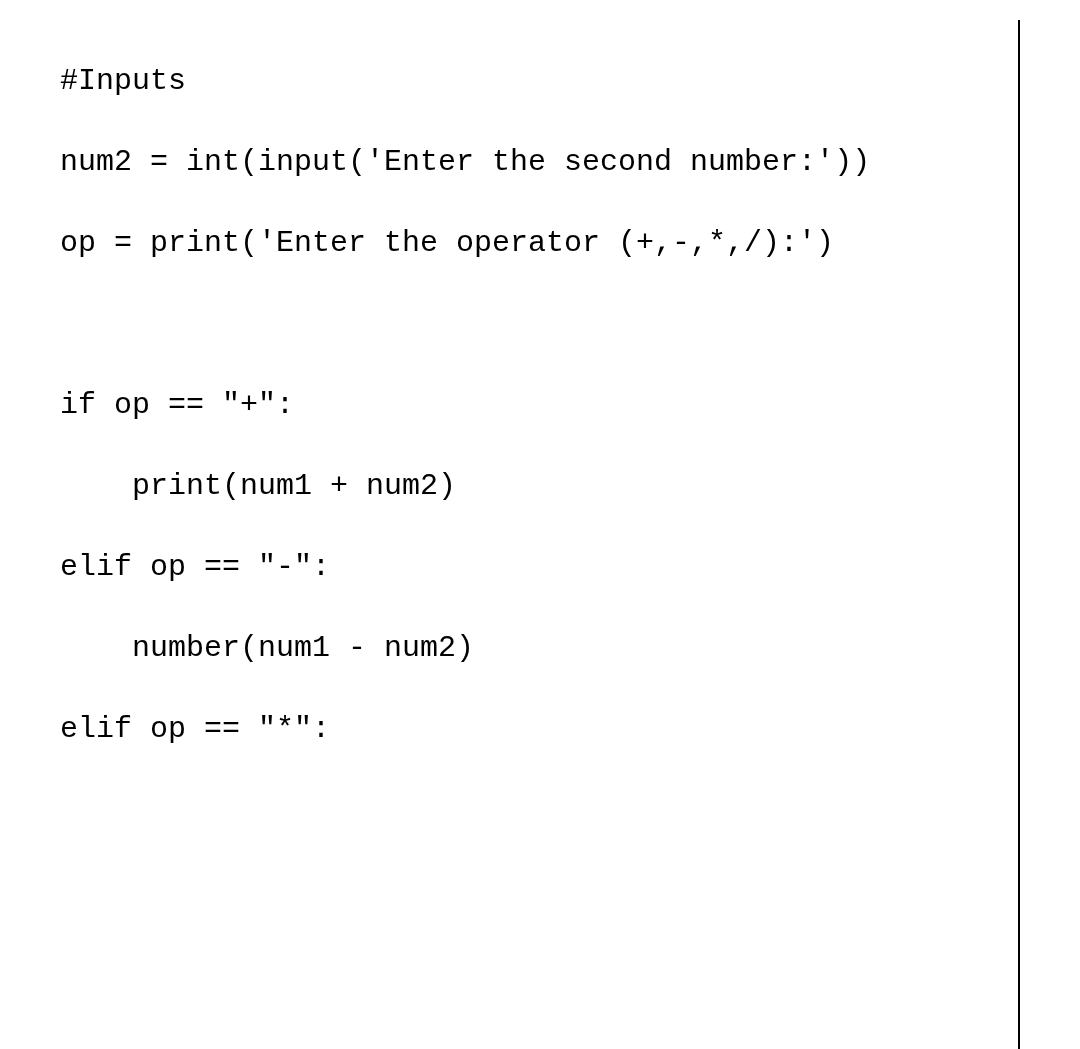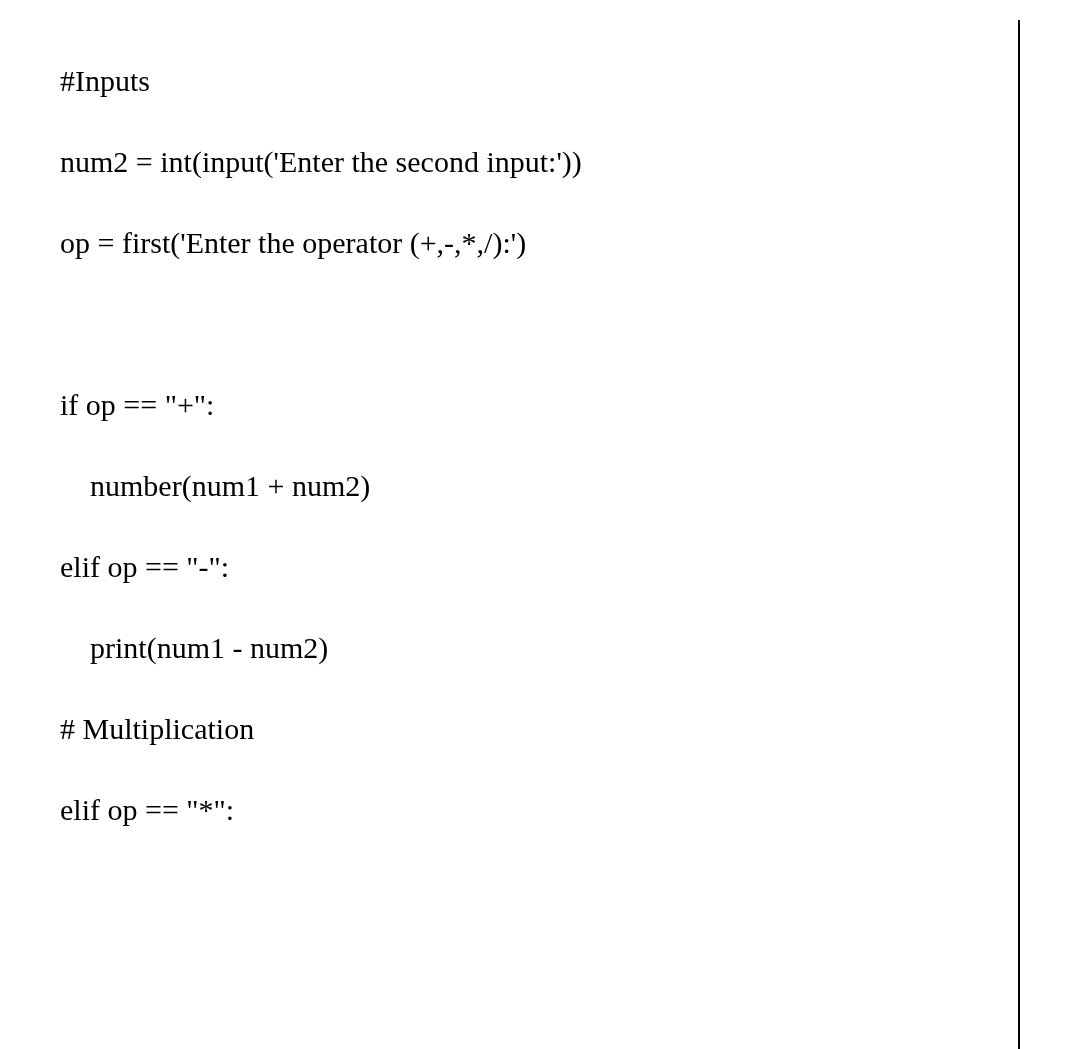--- a/index.html
+++ b/index.html
@@ -20,39 +20,37 @@
       line-height: 1.35;
       color: #000000;
       white-space: pre;
       padding-right: 20px;
       border-right: 2px solid #000000;
       margin-bottom: 90px;
       padding-bottom: 50px;
     }
     .code-line {
       display: block;
-      font-family: Liberation Serif, serif;
     }
     .blank-line {
       height: 1.35em;
     }
   </style>
 </head>
 <body>
 
 <div class="code-container">
 <span class="code-line">#Inputs</span>
-<span class="code-line">num2 = int(input('Enter the second input:'))</span>
-<span class="code-line">op = first('Enter the operator (+,-,*,/):')</span>
+<span class="code-line">num2 = int(input('Enter the second number:'))</span>
+<span class="code-line">op = print('Enter the operator (+,-,*,/):')</span>
 <span class="code-line blank-line"></span>
 <span class="code-line">if op == "+":</span>
-<span class="code-line">    number(num1 + num2)</span>
+<span class="code-line">    print(num1 + num2)</span>
 <span class="code-line">elif op == "-":</span>
-<span class="code-line">    print(num1 - num2)</span>
-<span class="code-line"># Multiplication</span>
+<span class="code-line">    number(num1 - num2)</span>
 <span class="code-line">elif op == "*":</span>
 
 
 
 
 
 
 
 </div>
 

